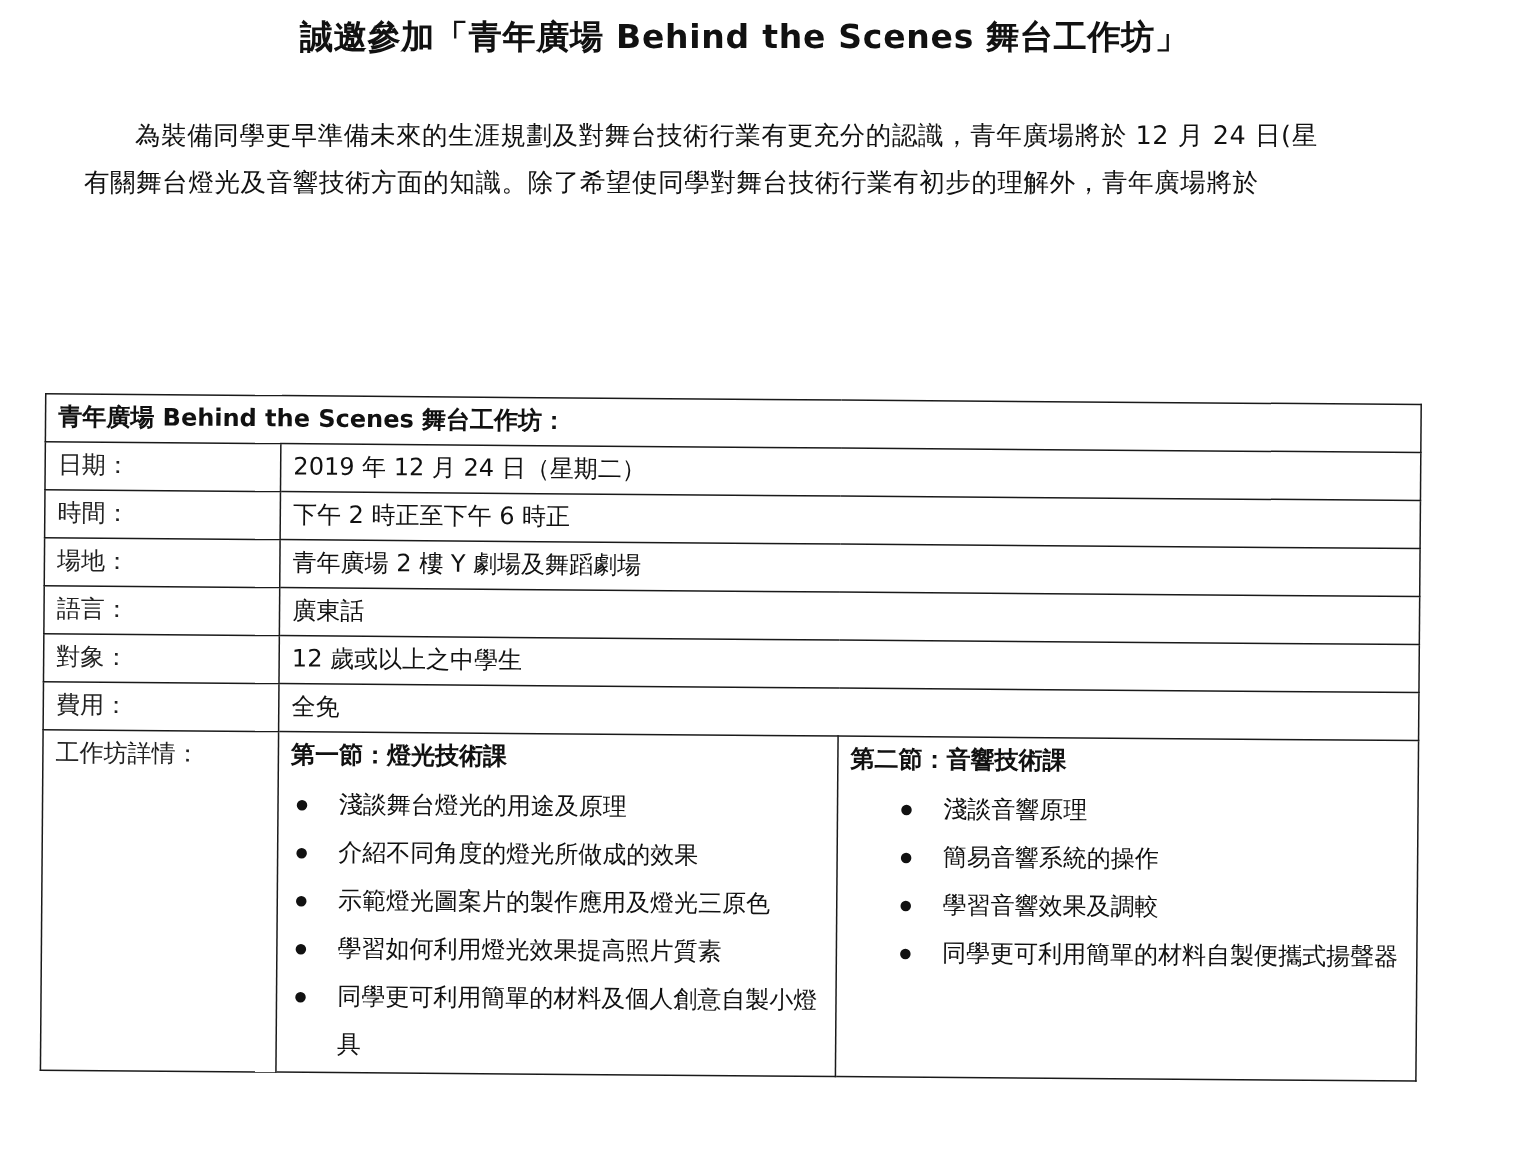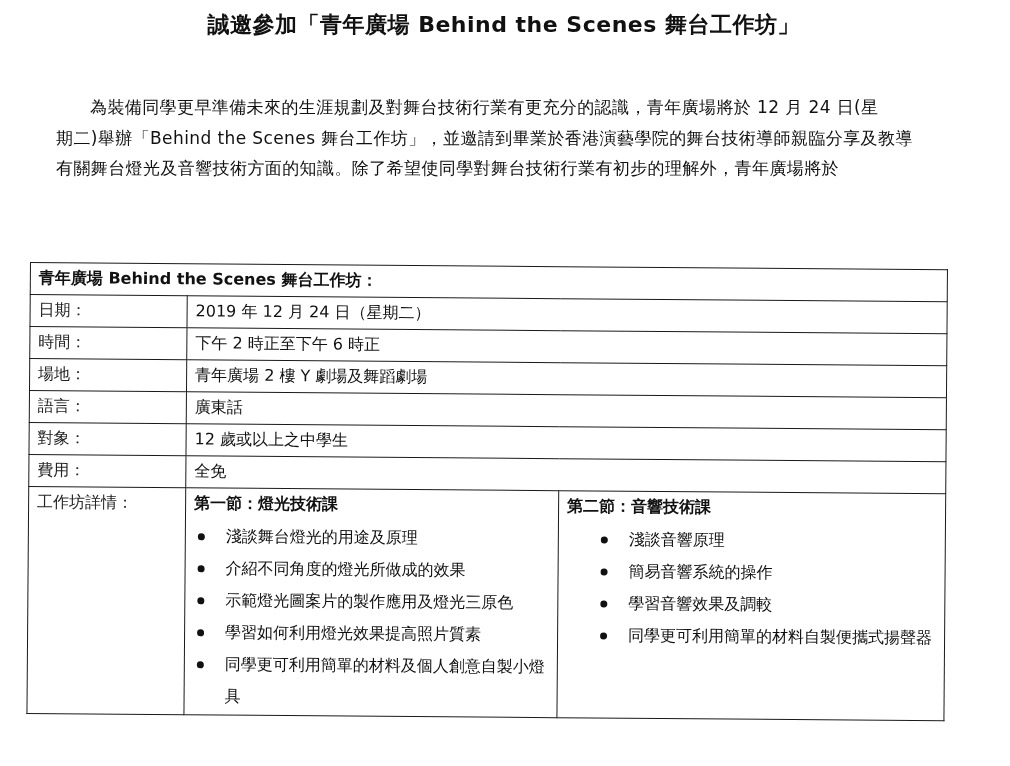--- a/index.html
+++ b/index.html
@@ -3,24 +3,24 @@
   <meta charset="utf-8">
   <style>
     html, body { margin: 0; padding: 0; background: #ffffff; }
     body {
       width: 1010px; height: 766px; overflow: hidden; position: relative;
       font-family: "DejaVu Sans", "Liberation Sans", sans-serif;
       color: #111111;
     }
     .title {
       position: absolute; left: 200px; top: 10px; width: 600px;
-      text-align: right; font-size: 22px; font-weight: bold; letter-spacing: 0.5px;
+      text-align: left; font-size: 22px; font-weight: bold; letter-spacing: 0.5px;
     }
     .intro {
-      position: absolute; left: 56px; top: 92px; width: 890px;
+      position: absolute; left: 56px; top: 76px; width: 890px;
       font-size: 17px; line-height: 30.5px;
       text-indent: 34px;
       letter-spacing: 0.4px;
     }
     .intro .line { display: block; white-space: nowrap; text-indent: 0; }
     .intro .line.first { padding-left: 34px; }
     table.info {
       position: absolute; left: 30px; top: 262px; width: 918px;
       border-collapse: collapse; font-size: 16px;
       transform: rotate(0.45deg); transform-origin: left top;
@@ -42,21 +42,20 @@
     ul.bullets.indented li::before { left: 34px; }
     td.sess1 { width: 356px; }
   </style>
 </head>
 <body>
 
 <div class="title">誠邀參加「青年廣場 Behind the Scenes 舞台工作坊」</div>
 
 <div class="intro">
   <span class="line first">為裝備同學更早準備未來的生涯規劃及對舞台技術行業有更充分的認識，青年廣場將於 12 月 24 日(星</span>
-  <span class="line">期二)舉辦「Behind the Scenes 舞台工作坊」，並邀請到畢業於香港演藝學院的舞台技術導師親臨分享及教導</span>
   <span class="line">有關舞台燈光及音響技術方面的知識。除了希望使同學對舞台技術行業有初步的理解外，青年廣場將於</span>
 </div>
 
 <table class="info">
   <tbody>
       <tr>
     <td colspan="3" class="header">青年廣場 Behind the Scenes 舞台工作坊：</td>
   </tr>
   <tr>
     <td class="label">日期：</td>

